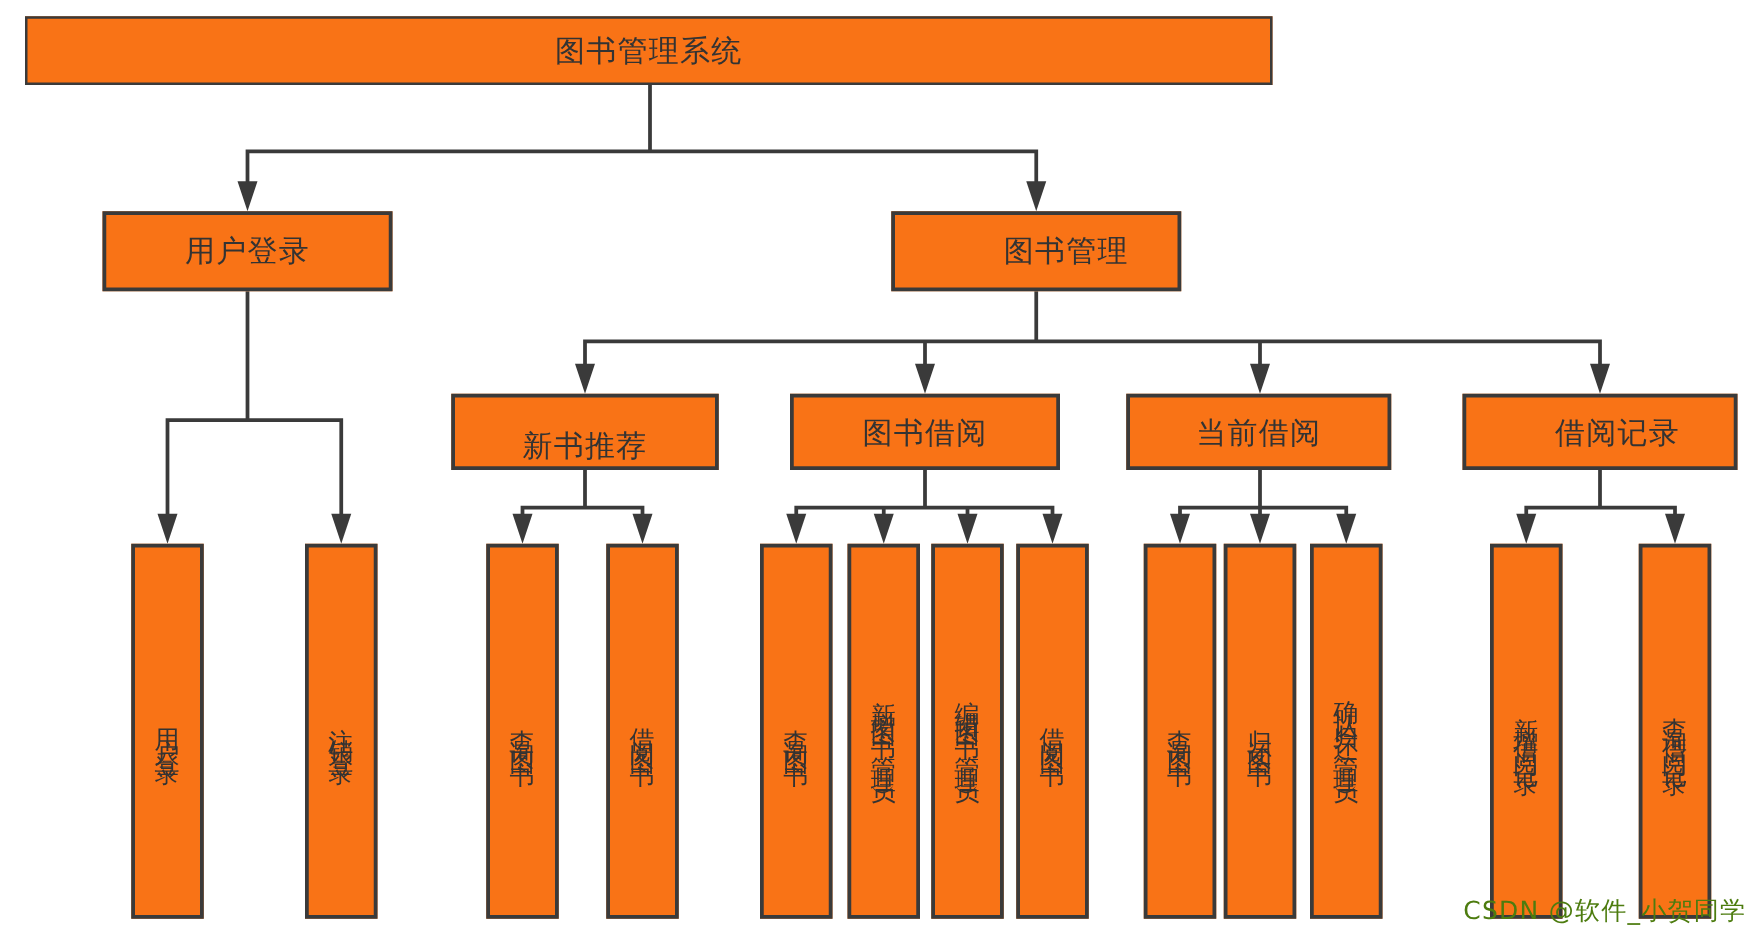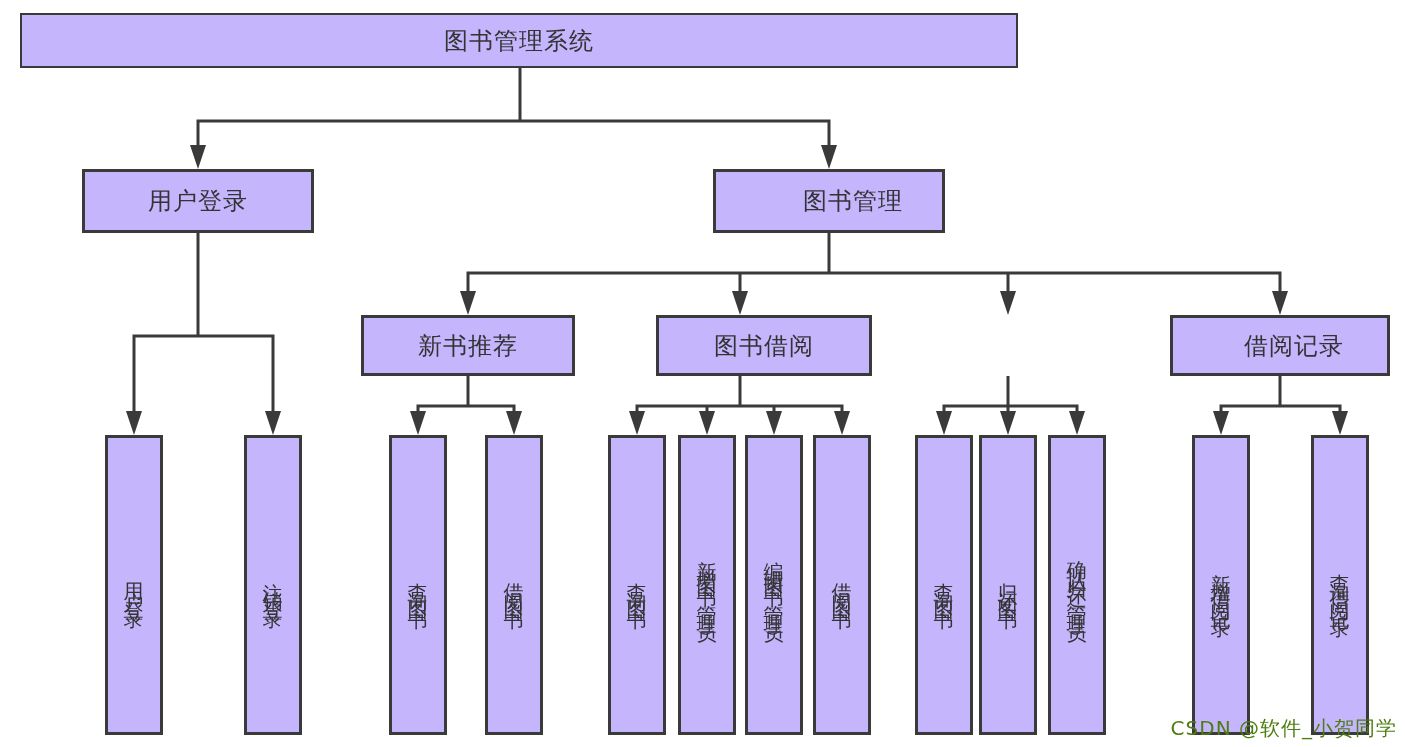--- a/index.html
+++ b/index.html
@@ -18,21 +18,21 @@
   }
   #connectors {
     position: absolute;
     left: 0; top: 0;
     width: 1405px;
     height: 747px;
   }
   .box {
     position: absolute;
     box-sizing: border-box;
-    background: #c4b5fd;
+    background: #f97316;
     border: 3px solid #3a3a3a;
     display: flex;
     align-items: center;
     justify-content: center;
     color: #333333;
   }
   .hbox {
     font-size: 24px;
     letter-spacing: 1px;
     white-space: nowrap;
@@ -100,25 +100,28 @@
     <span>图书管理系统</span>
   </div>
 
   <div class="box hbox" style="left:82px; top:169px; width:232px; height:64px;">
     <span>用户登录</span>
   </div>
   <div class="box hbox" style="left:713px; top:169px; width:232px; height:64px;padding-left:48px;">
     <span>图书管理</span>
   </div>
 
-  <div class="box hbox" style="left:361px; top:315px; width:214px; height:61px;">
+  <div class="box hbox" style="left:361px; top:315px; width:214px; height:61px;align-items:flex-end;">
     <span>新书推荐</span>
   </div>
-  <div class="box hbox" style="left:632px; top:315px; width:216px; height:61px;margin-left:24px;">
+  <div class="box hbox" style="left:632px; top:315px; width:216px; height:61px;">
     <span>图书借阅</span>
+  </div>
+  <div class="box hbox" style="left:901px; top:315px; width:212px; height:61px;">
+    <span>当前借阅</span>
   </div>
   <div class="box hbox" style="left:1170px; top:315px; width:220px; height:61px;padding-left:28px;">
     <span>借阅记录</span>
   </div>
 
   <div class="box leaf" style="left:105px; top:435px; width:58px; height:300px;">
     <span>用户登录</span>
   </div>
   <div class="box leaf" style="left:244px; top:435px; width:58px; height:300px;">
     <span>注销登录</span>

